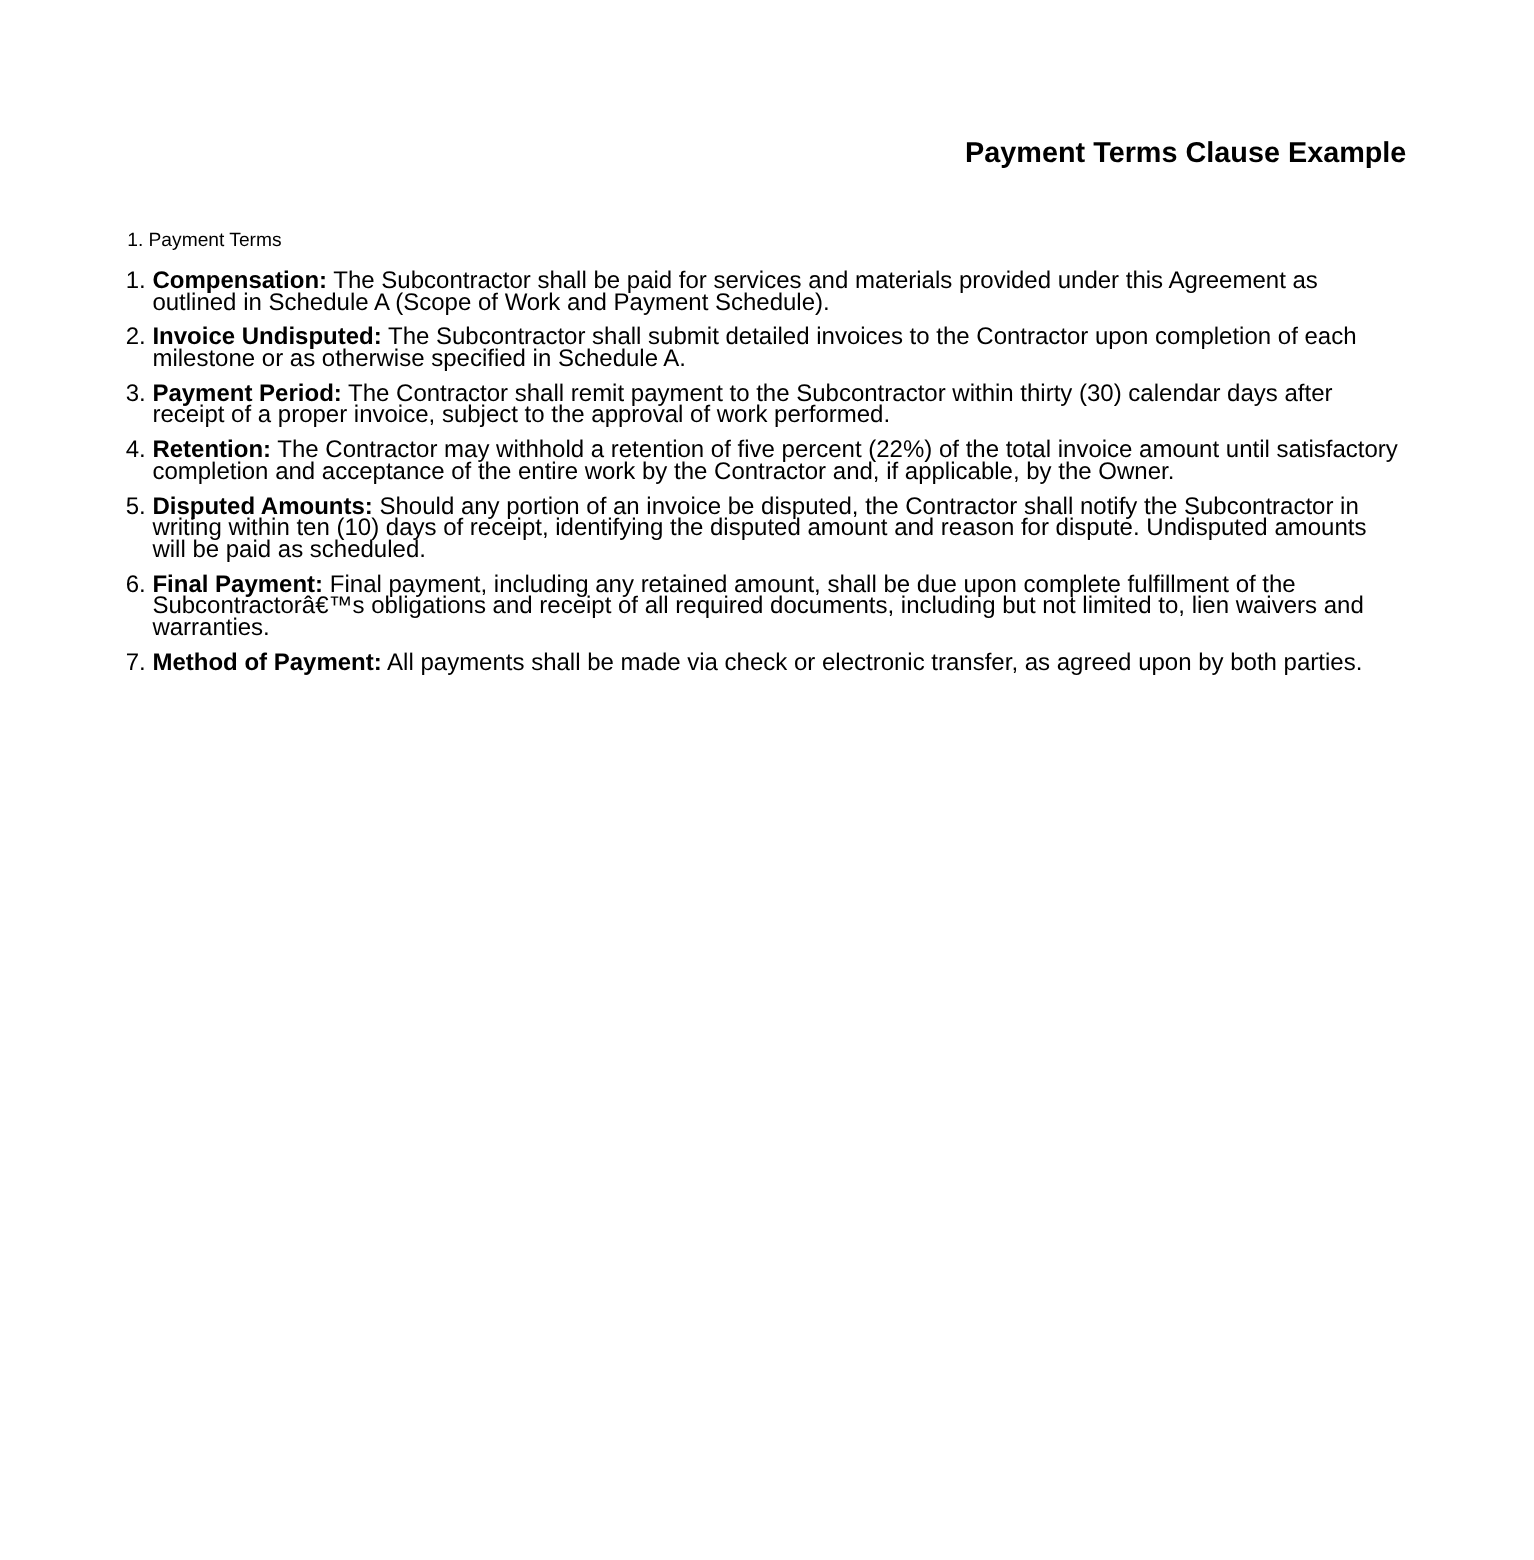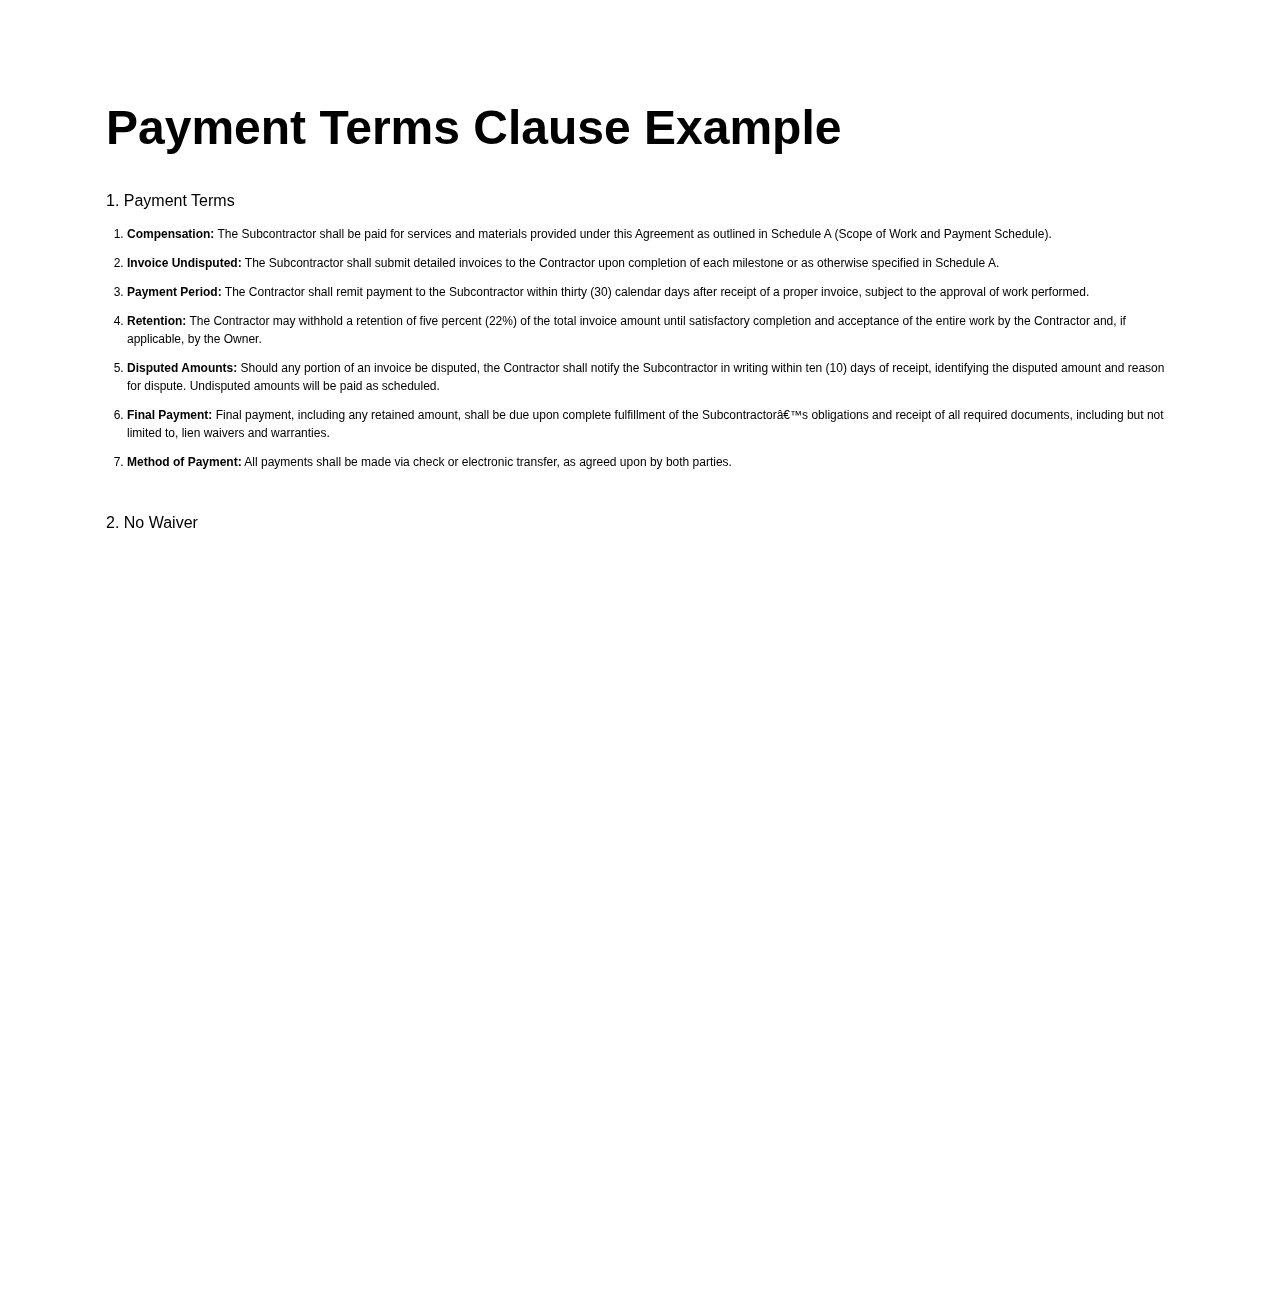--- a/index.html
+++ b/index.html
@@ -7,35 +7,36 @@
     font-family: "Liberation Sans", sans-serif;
     color: #000000;
     width: 1278px;
     height: 1300px;
   }
   .page {
     padding: 0 106px;
     padding-top: 107px;
   }
   h1 {
-    font-size: 48px;
+    font-size: 24px;
     font-weight: bold;
     margin: 0 0 40px 0;
     line-height: 42px;
+    text-align: right;
   }
   h2 {
     font-size: 16px;
     font-weight: normal;
     margin: 0 0 12px 0;
     line-height: 24px;
   }
   ol {
     margin: 0 0 40px 0;
     padding-left: 21px;
-    font-size: 12px;
+    font-size: 20px;
     line-height: 18px;
   }
   ol li {
     margin-bottom: 11px;
   }
   ol li b { font-weight: bold; }
   p {
     font-size: 16px;
     line-height: 18px;
     margin: 16px 0 0 0;
@@ -55,15 +56,14 @@
       <li><b>Invoice Undisputed:</b><span> The Subcontractor shall submit detailed invoices to the Contractor upon completion of each milestone or as otherwise specified in Schedule A.</span></li>
       <li><b>Payment Period:</b><span> The Contractor shall remit payment to the Subcontractor within thirty (30) calendar days after receipt of a proper invoice, subject to the approval of work performed.</span></li>
       <li><b>Retention:</b><span> The Contractor may withhold a retention of five percent (22%) of the total invoice amount until satisfactory completion and acceptance of the entire work by the Contractor and, if applicable, by the Owner.</span></li>
       <li><b>Disputed Amounts:</b><span> Should any portion of an invoice be disputed, the Contractor shall notify the Subcontractor in writing within ten (10) days of receipt, identifying the disputed amount and reason for dispute. Undisputed amounts will be paid as scheduled.</span></li>
       <li><b>Final Payment:</b><span> Final payment, including any retained amount, shall be due upon complete fulfillment of the Subcontractorâ€™s obligations and receipt of all required documents, including but not limited to, lien waivers and warranties.</span></li>
       <li><b>Method of Payment:</b><span> All payments shall be made via check or electronic transfer, as agreed upon by both parties.</span></li>
     </ol>
   </div>
 
   <div class="section2">
-    <h2>2. No Waiver</h2>
   </div>
 </div>
 
 </body></html>

